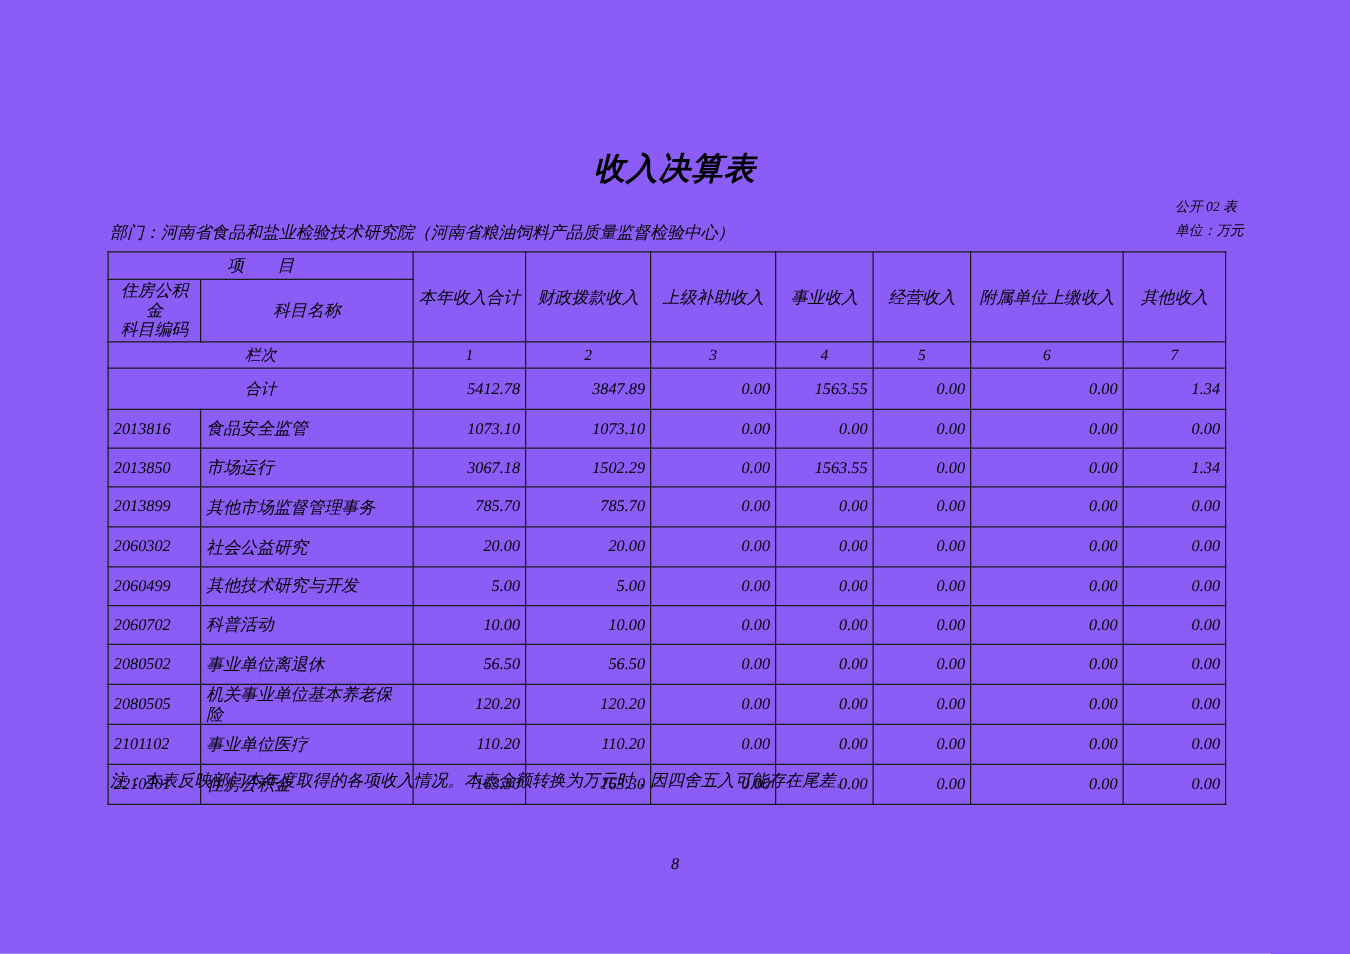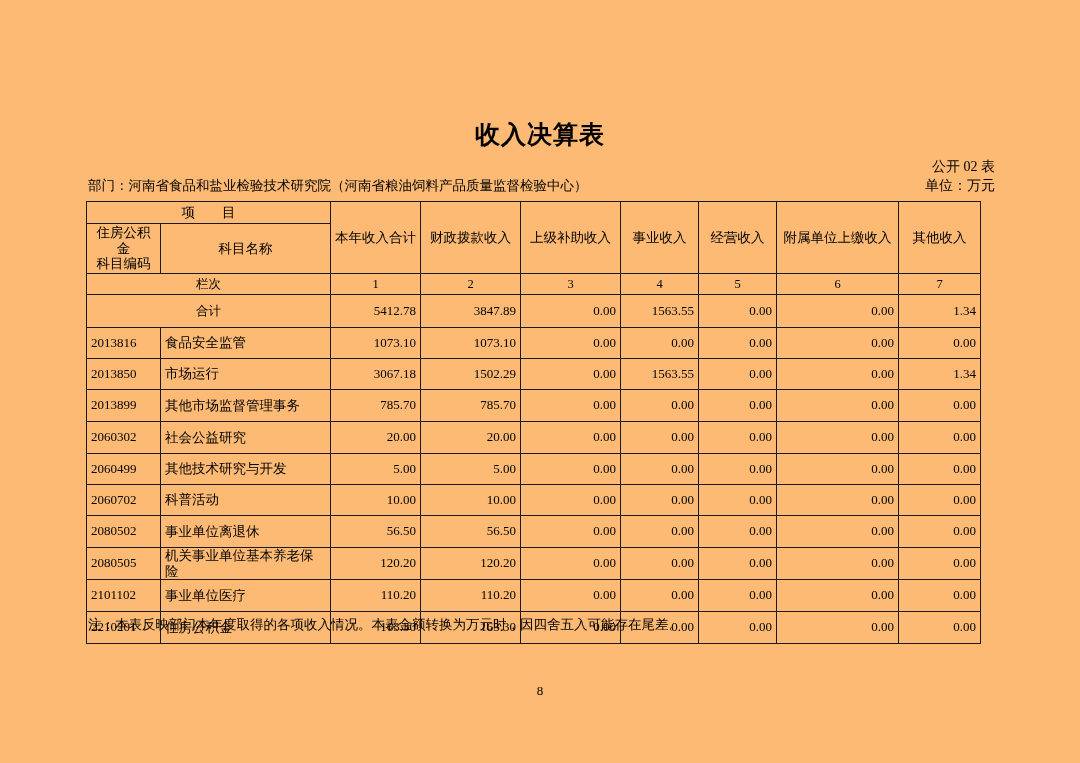--- a/index.html
+++ b/index.html
@@ -11,43 +11,44 @@
     width: 1080px;
     height: 763px;
     position: relative;
     font-family: "Liberation Serif", "DejaVu Serif", serif;
     color: #000000;
     overflow: hidden;
   }
   .page {
     position: absolute;
     inset: 0;
-    background: #fdba74;
+    background: #8b5cf6;
+    font-style: italic;
   }
 
   
   .doc-title {
     position: absolute;
     top: 118px;
     left: 0;
     width: 1080px;
     text-align: center;
     font-size: 25px;
     font-weight: bold;
     letter-spacing: 1px;
     color: #000;
   }
 
   
   .meta-right {
     position: absolute;
     right: 85px;
     top: 157px;
-    text-align: right;
-    font-size: 14px;
+    text-align: left;
+    font-size: 11px;
     line-height: 19px;
   }
   .meta-right div { white-space: nowrap; }
 
   
   .dept-line {
     position: absolute;
     left: 88px;
     top: 177px;
     font-size: 13.5px;

